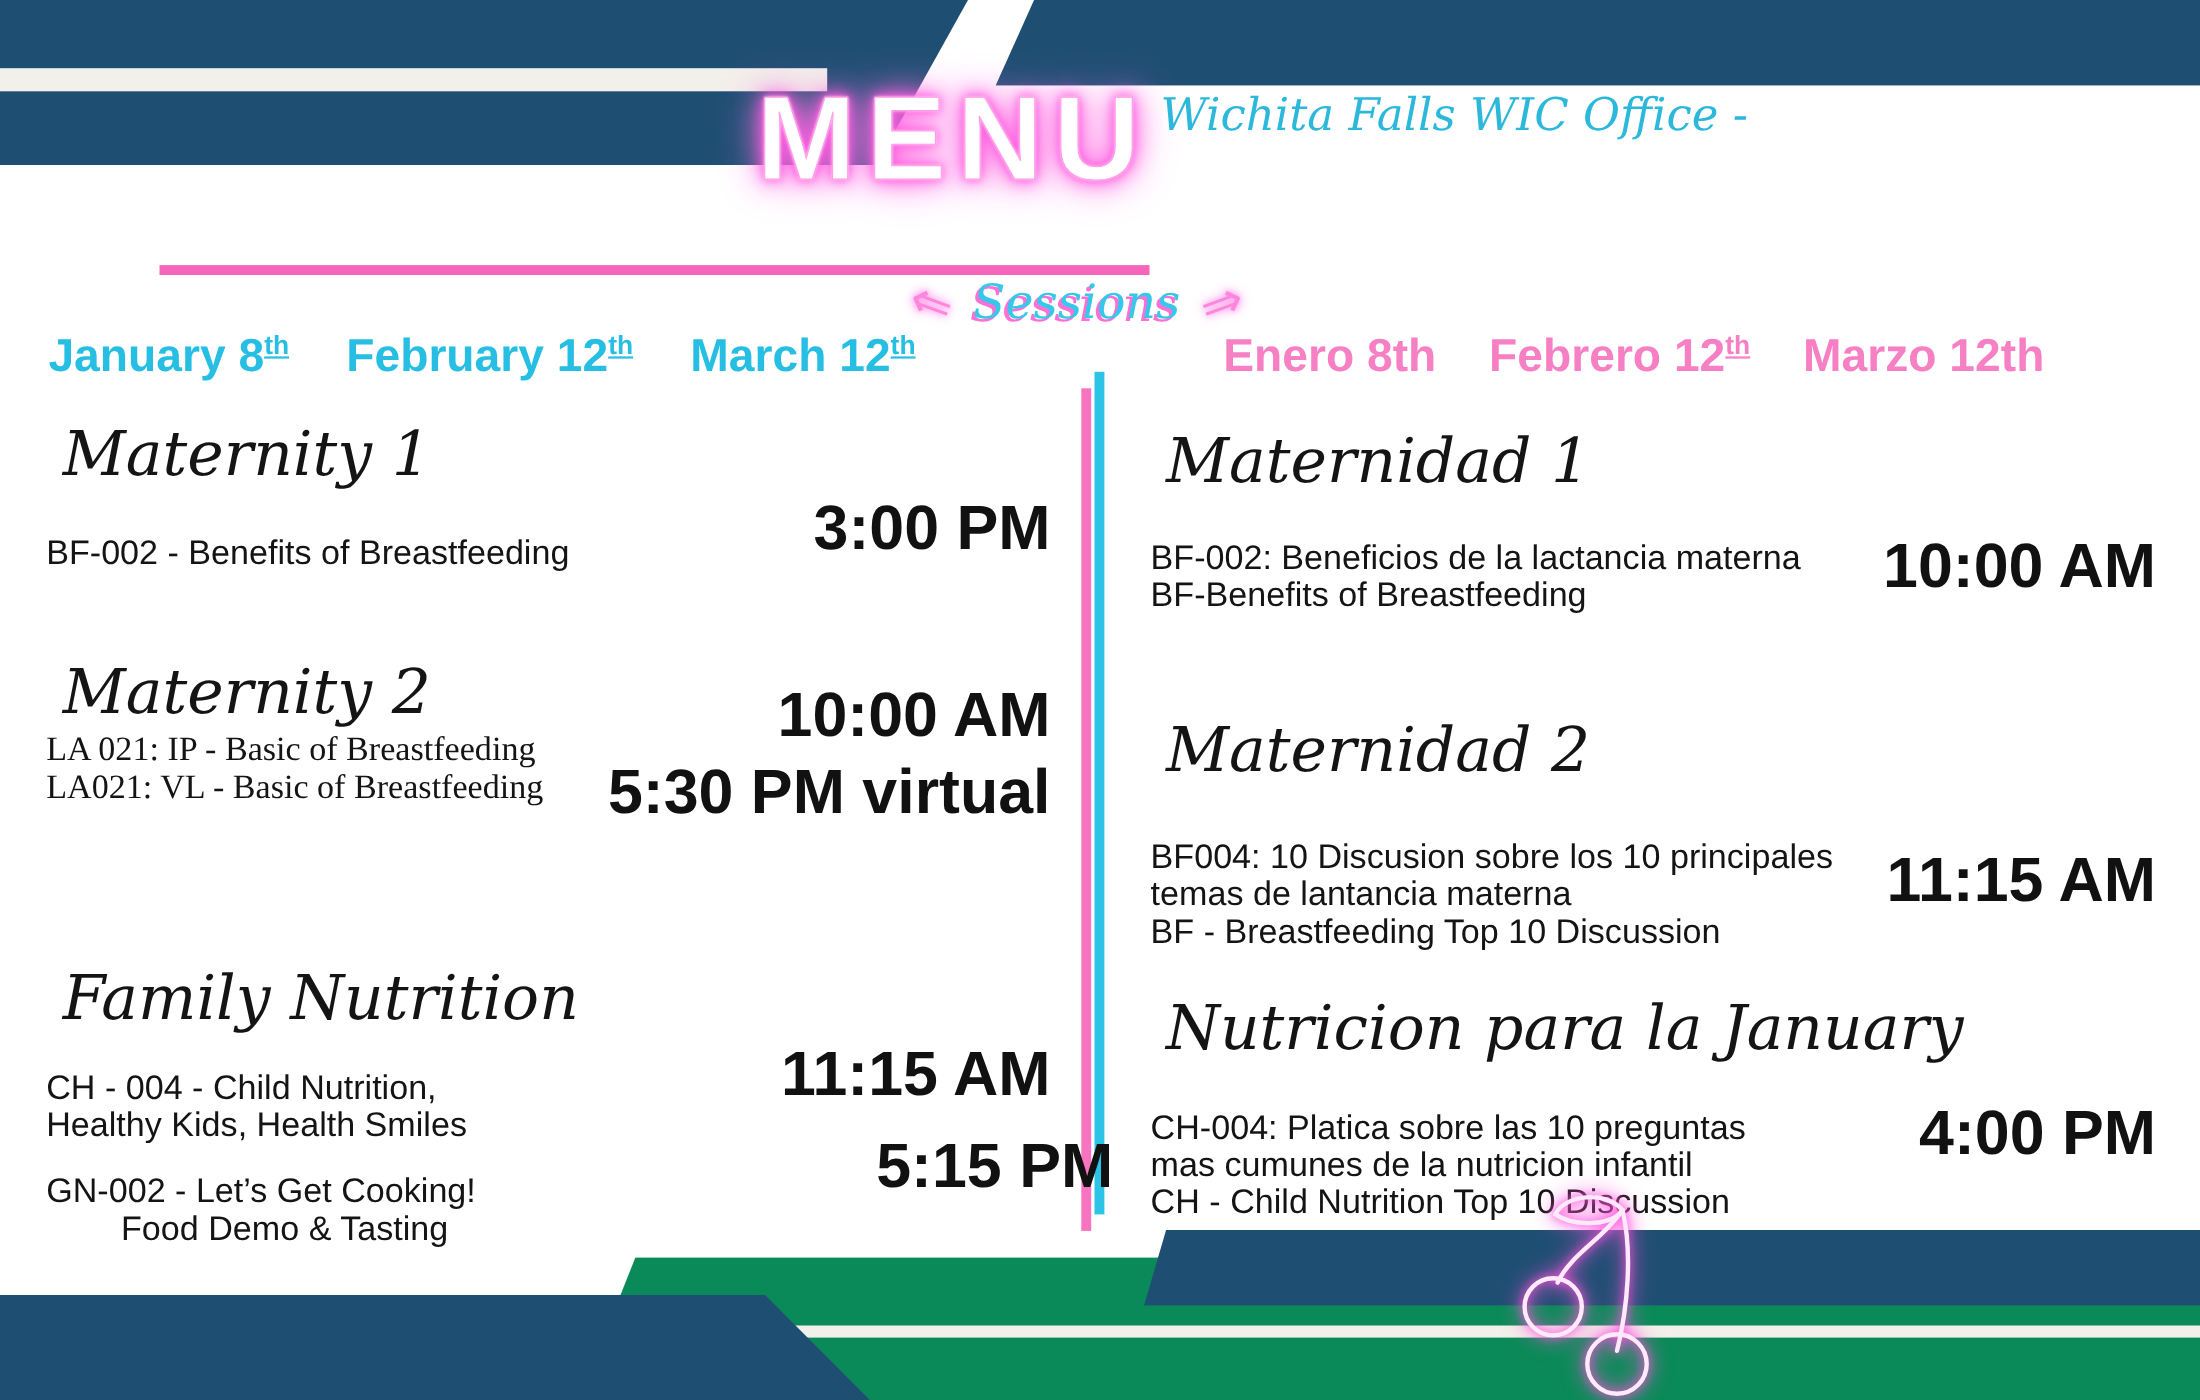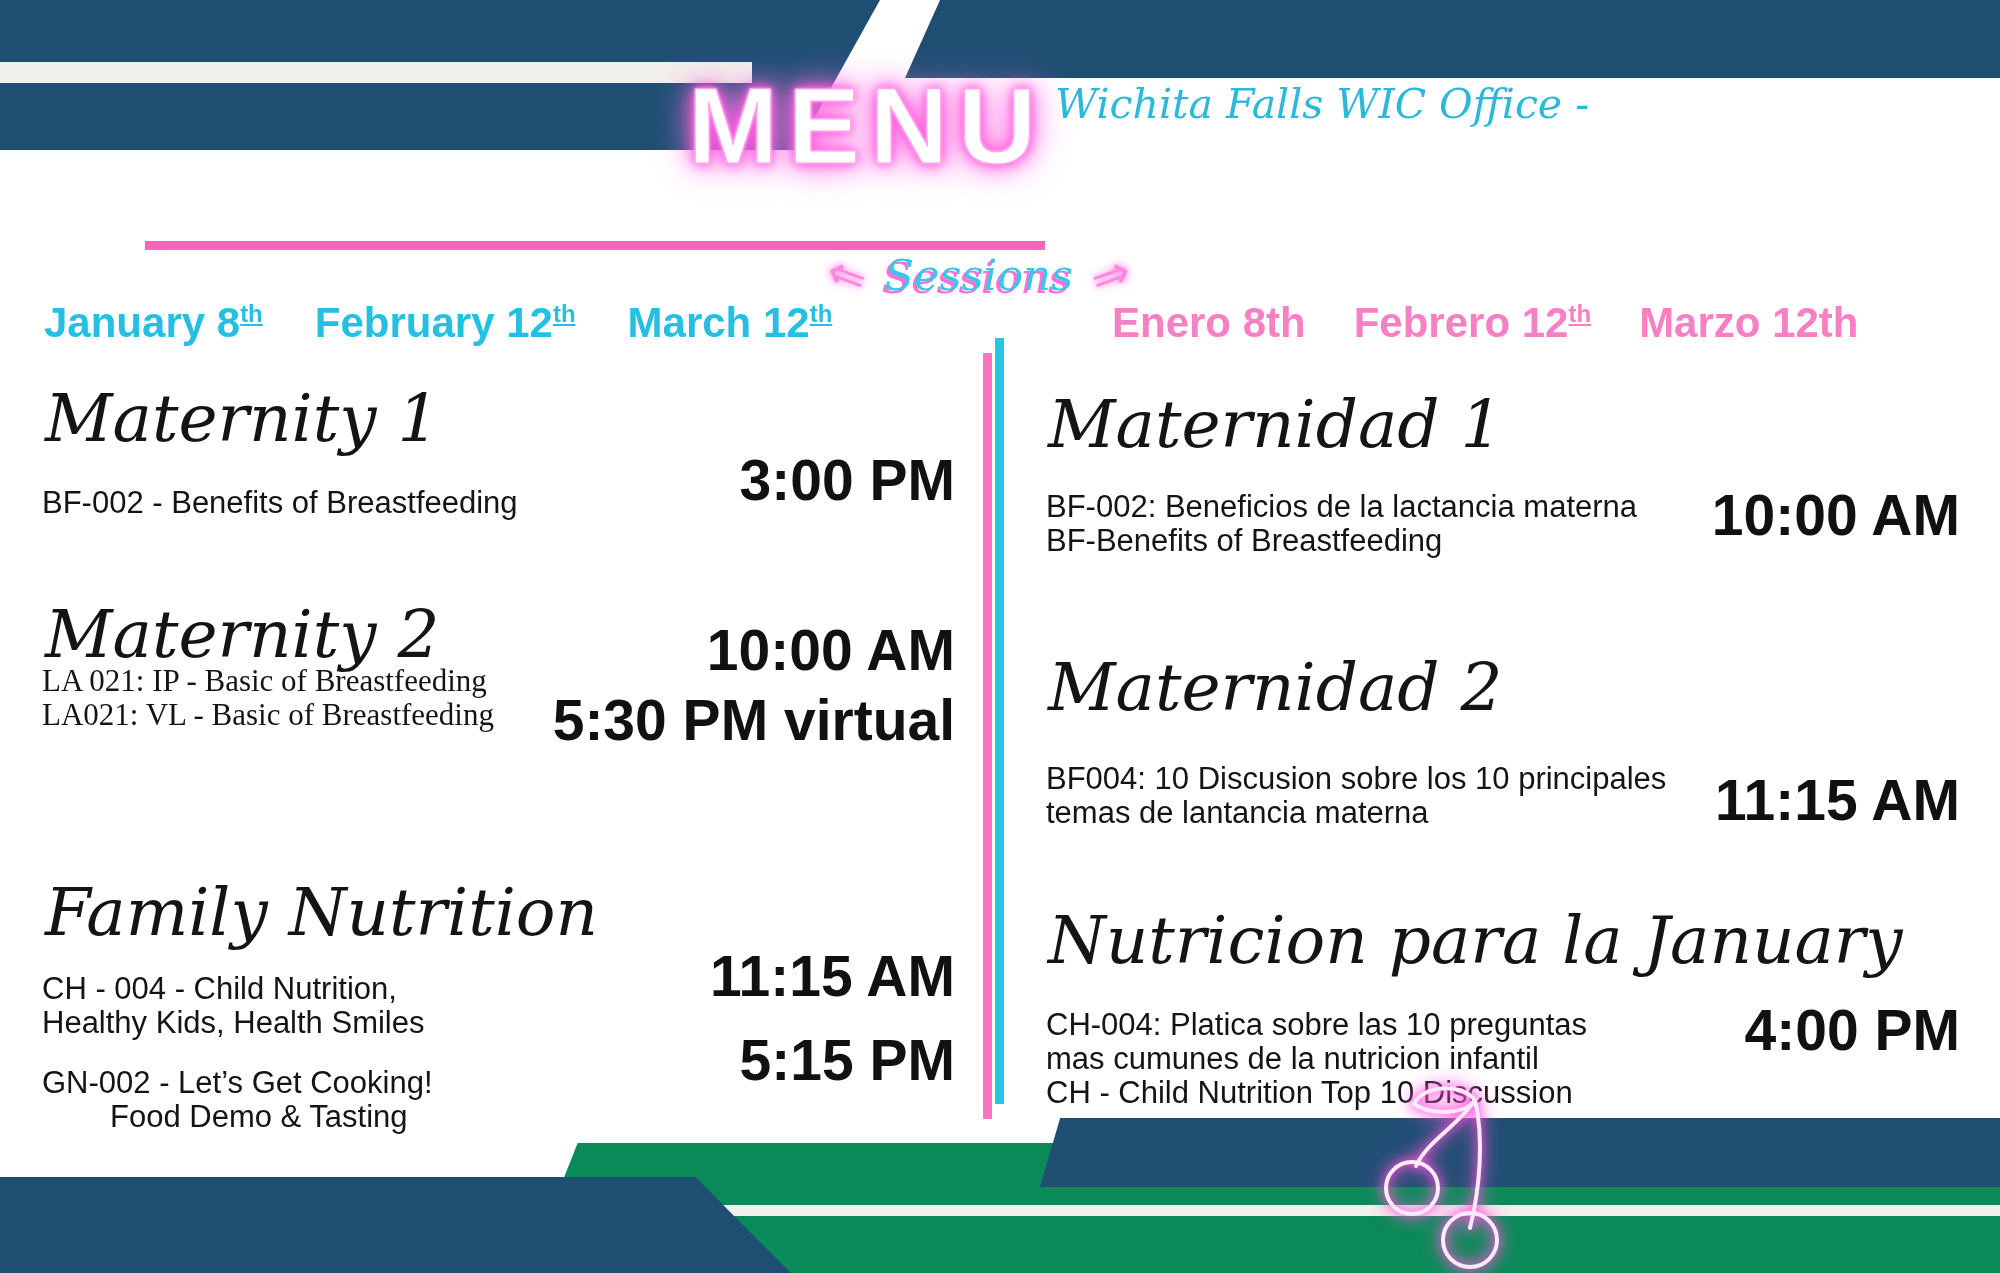--- a/index.html
+++ b/index.html
@@ -42,21 +42,21 @@
               text-shadow:0 0 4px #ffb9ec,0 0 10px #ff5ce0;display:inline-block;}
   .arrow-left{transform:rotate(20deg);}
   .arrow-right{transform:rotate(-20deg);}
 
   .dates-row{display:flex;align-items:flex-start;white-space:nowrap;
              font-weight:bold;font-size:42px;line-height:1;}
   .dates-en{color:#26BFE3;gap:52px;}
   .dates-es{color:#F77FC4;gap:48px;}
   .dates-row sup{font-size:24px;line-height:0;vertical-align:super;text-decoration:underline;}
 
-  .section-title{font-size:66px;line-height:1;white-space:nowrap;}
+  .section-title{font-size:56px;line-height:1;white-space:nowrap;margin-left:12px;}
   .desc{font-size:31px;line-height:34px;color:#141414;white-space:nowrap;}
   .time{font-size:57px;font-weight:bold;color:#111111;line-height:1;
         white-space:nowrap;text-align:right;}
 
   .cherries{filter:drop-shadow(0 0 4px #ff54df) drop-shadow(0 0 9px #ff54df);}
 </style>
 </head>
 <body>
 
 <div class="canvas">
@@ -102,37 +102,38 @@
     <div>LA 021: IP - Basic of Breastfeeding</div>
     <div>LA021: VL - Basic of Breastfeeding</div>
   </div>
 
   <div class="abs script section-title" style="left:45px;top:880px;">Family Nutrition</div>
   <div class="abs time" style="right:1045px;top:948px;">11:15 AM</div>
   <div class="abs desc" style="left:42px;top:972px;">
     <div>CH - 004 - Child Nutrition,</div>
     <div>Healthy Kids, Health Smiles</div>
   </div>
-  <div class="abs time" style="right:1045px;top:1032px;">5:15 PM</div>
+  <div class="abs time" style="right:988px;top:1032px;">5:15 PM</div>
   <div class="abs desc" style="left:42px;top:1066px;">
     <div>GN-002 - Let’s Get Cooking!</div>
     <div style="padding-left:68px;">Food Demo &amp; Tasting</div>
   </div>
 
   <div class="abs script section-title" style="left:1048px;top:392px;">Maternidad 1</div>
   <div class="abs desc" style="left:1046px;top:490px;">
     <div>BF-002: Beneficios de la lactancia materna</div>
     <div>BF-Benefits of Breastfeeding</div>
   </div>
   <div class="abs time" style="right:40px;top:487px;">10:00 AM</div>
 
   <div class="abs script section-title" style="left:1048px;top:655px;">Maternidad 2</div>
   <div class="abs desc" style="left:1046px;top:762px;">
     <div>BF004: 10 Discusion sobre los 10 principales</div>
     <div>temas de lantancia materna</div>
+    <div>BF - Breastfeeding Top 10 Discussion</div>
   </div>
   <div class="abs time" style="right:40px;top:772px;">11:15 AM</div>
 
   <div class="abs script section-title" style="left:1048px;top:908px;">Nutricion para la January</div>
   <div class="abs desc" style="left:1046px;top:1008px;">
     <div>CH-004: Platica sobre las 10 preguntas</div>
     <div>mas cumunes de la nutricion infantil</div>
     <div>CH - Child Nutrition Top 10 Discussion</div>
   </div>
   <div class="abs time" style="right:40px;top:1002px;">4:00 PM</div>

